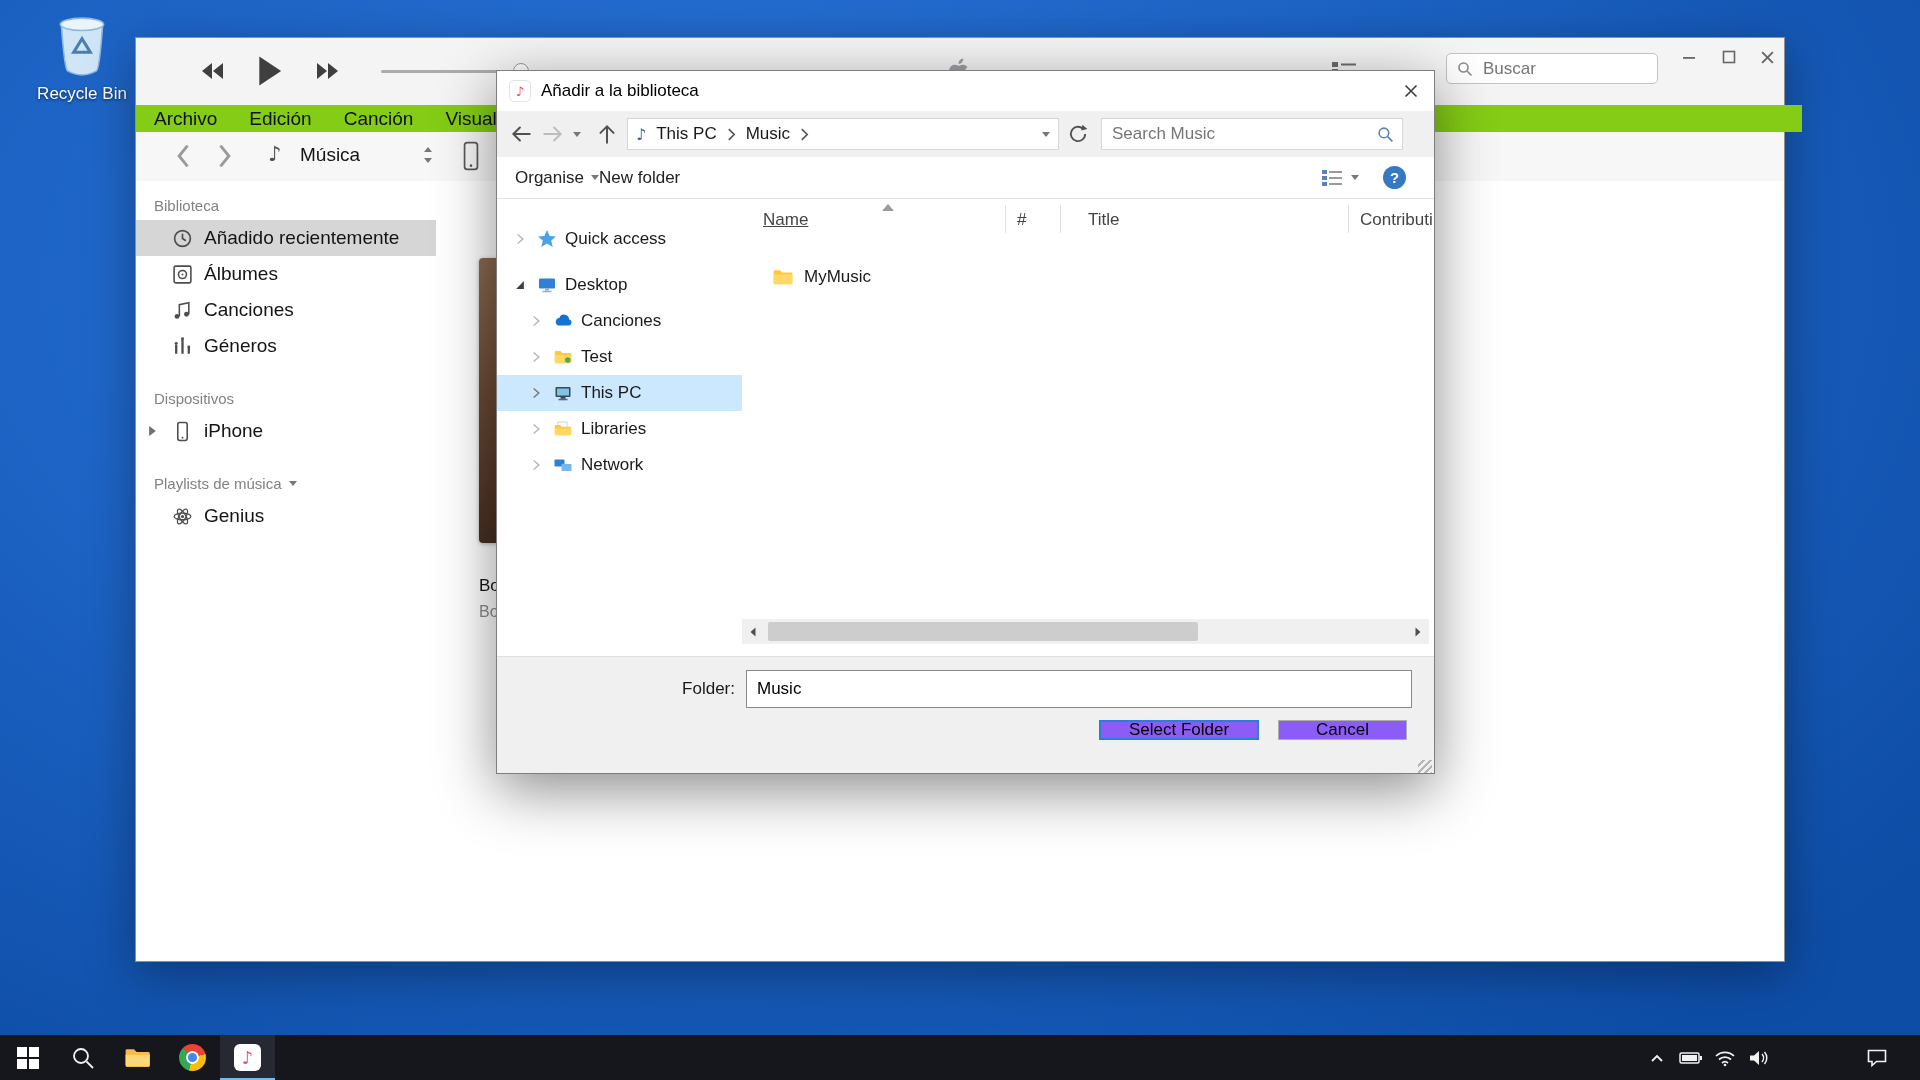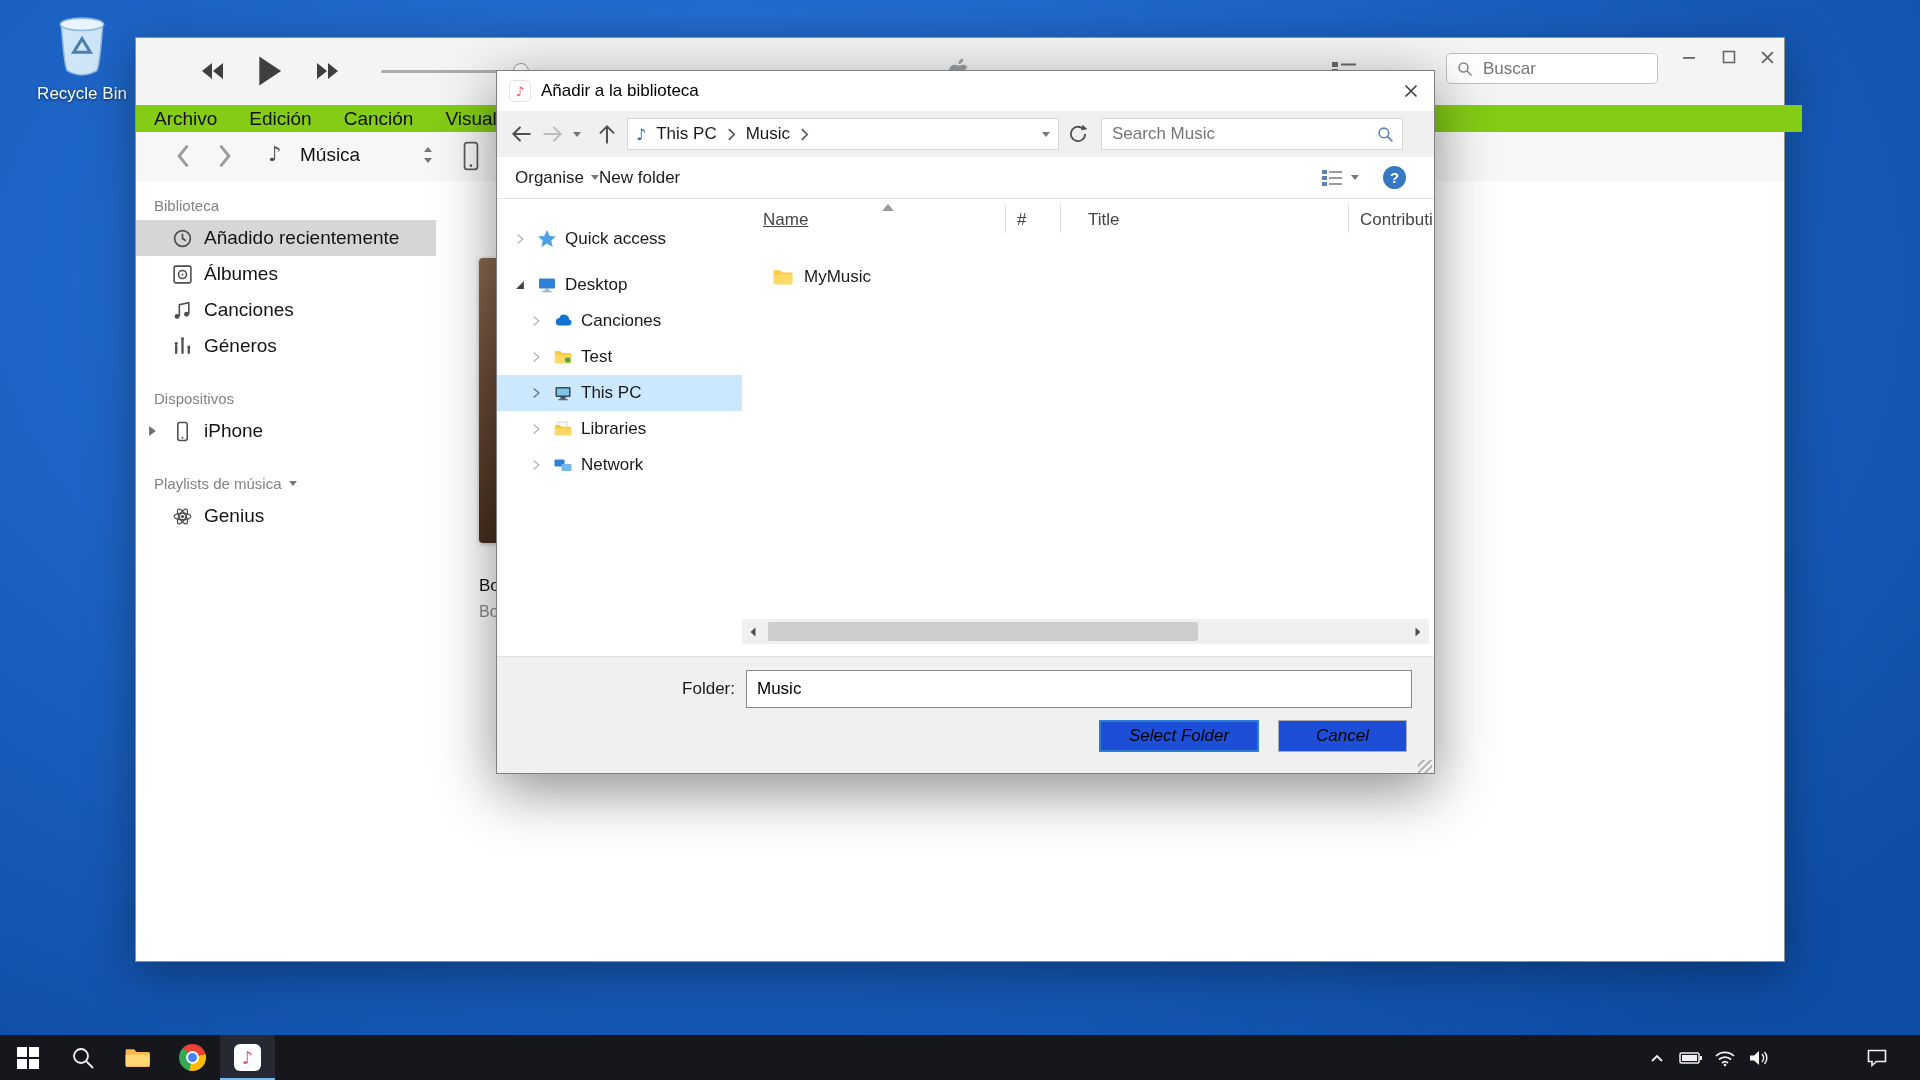--- a/index.html
+++ b/index.html
@@ -60,21 +60,21 @@
   .col-sep{position:absolute;top:6px;height:28px;width:1px;background:#e0e0e0;}
   .sort-caret{position:absolute;left:140px;top:5px;width:0;height:0;border-left:6px solid transparent;border-right:6px solid transparent;border-bottom:7px solid #9a9a9a;}
   .file-row{position:absolute;left:0;top:60px;height:36px;right:0;display:flex;align-items:center;gap:10px;padding-left:30px;font-size:17px;color:#1a1a1a;}
   .hscroll{position:absolute;left:0;right:5px;top:420px;height:25px;background:#f0f0f0;display:flex;align-items:center;}
   .hs-arrow{width:22px;height:25px;display:flex;align-items:center;justify-content:center;}
   .hs-track{position:relative;flex:1;height:25px;}
   .hs-thumb{position:absolute;left:4px;top:3px;width:430px;height:19px;background:#cdcdcd;border-radius:2px;}
   .dlg-bottom{position:absolute;left:0;top:585px;width:100%;height:119px;background:#f0f0f0;border-top:1px solid #dfdfdf;}
   .folder-label{position:absolute;left:150px;top:22px;width:88px;text-align:right;font-size:17px;color:#1a1a1a;}
   .folder-input{position:absolute;left:249px;top:13px;width:666px;height:38px;border:1px solid #8a8a8a;background:#fff;font-size:17px;color:#000;padding:0 10px;box-sizing:border-box;outline:none;font-family:inherit;}
-  .btn{position:absolute;top:63px;height:32px;background:#1d4ed8;border:1px solid #adadad;font-size:17px;color:#000;display:flex;align-items:center;justify-content:center;box-sizing:border-box;cursor:default;font-style:italic;}
+  .btn{position:absolute;top:63px;height:20px;background:#8b5cf6;border:1px solid #adadad;font-size:17px;color:#000;display:flex;align-items:center;justify-content:center;box-sizing:border-box;cursor:default;}
   .btn.default{border:2px solid #2a7fd4;}
   .resize-grip{position:absolute;right:2px;bottom:2px;width:14px;height:14px;
     background:repeating-linear-gradient(135deg,transparent 0 3px,#b5b5b5 3px 5px);}
 
   
   .taskbar{position:absolute;left:0;top:1035px;width:1920px;height:45px;background:#16171d;display:flex;align-items:center;z-index:200;}
   .tb-btn{width:55px;height:45px;display:flex;align-items:center;justify-content:center;}
   .tb-btn.active{background:#262832;box-shadow:inset 0 -2px 0 #76b9ed;}
   .start-logo{display:grid;grid-template-columns:10px 10px;grid-template-rows:10px 10px;gap:2px;}
   .start-logo span{background:#fff;}

